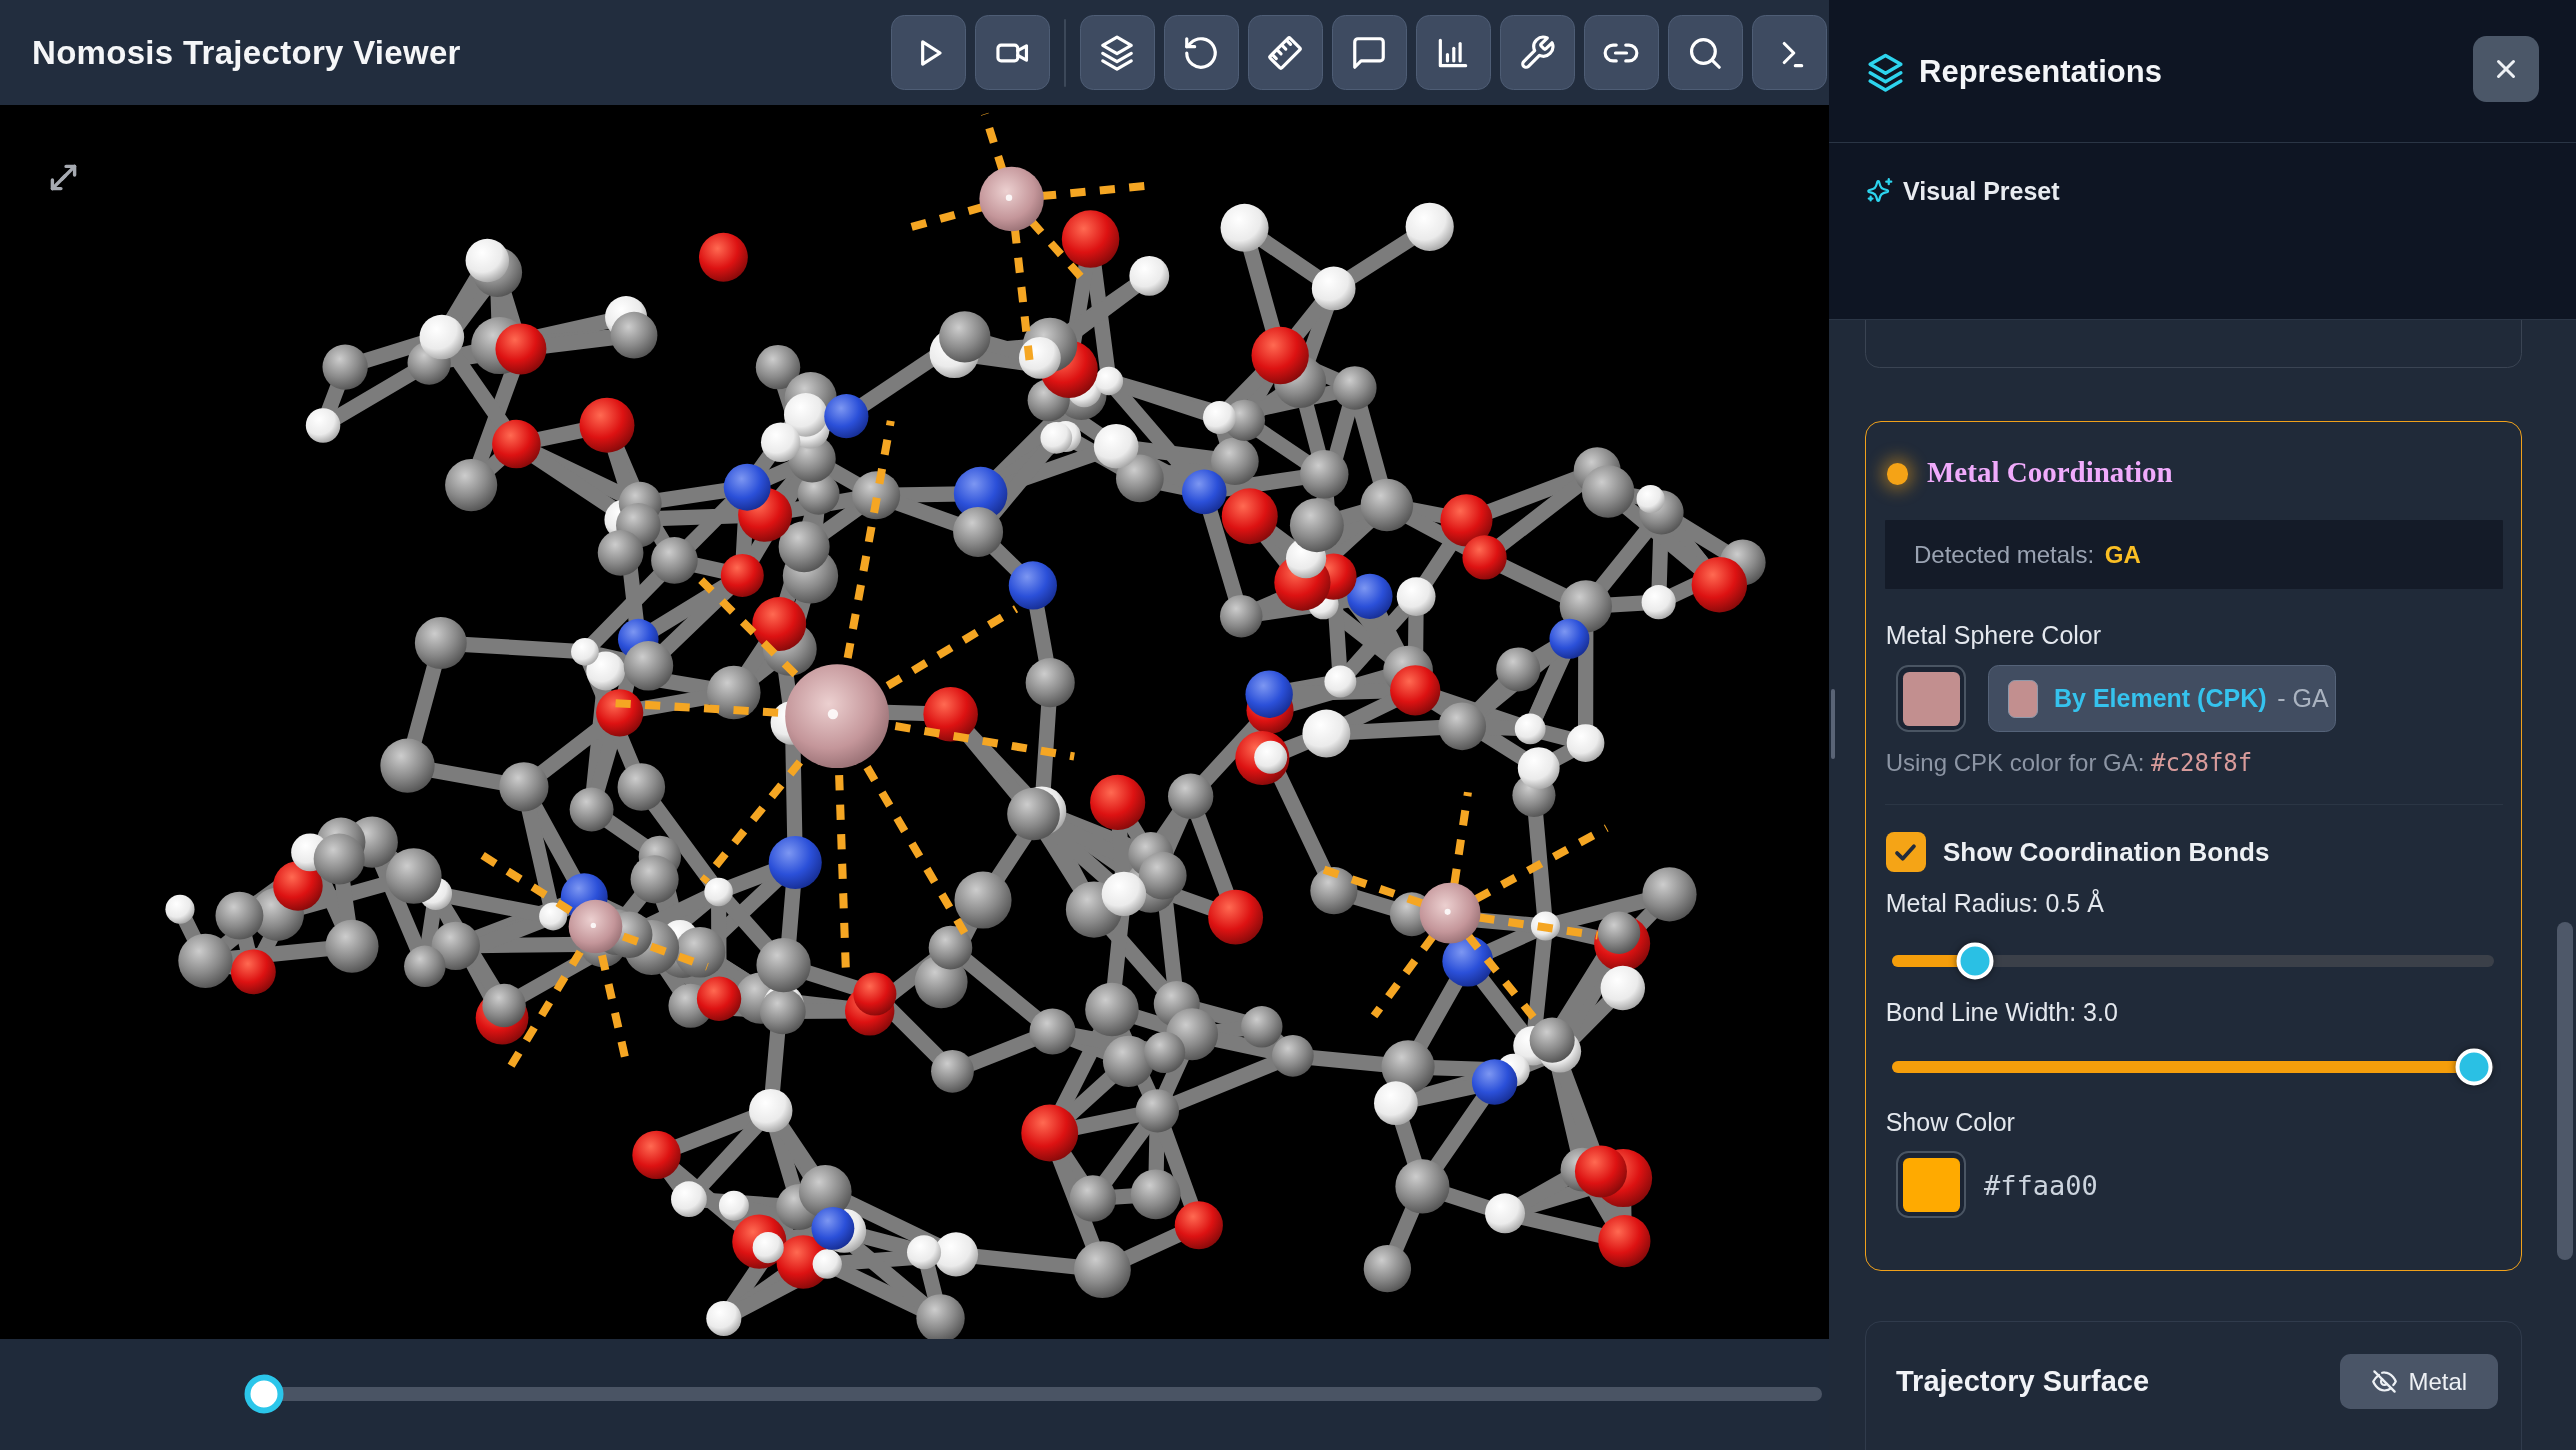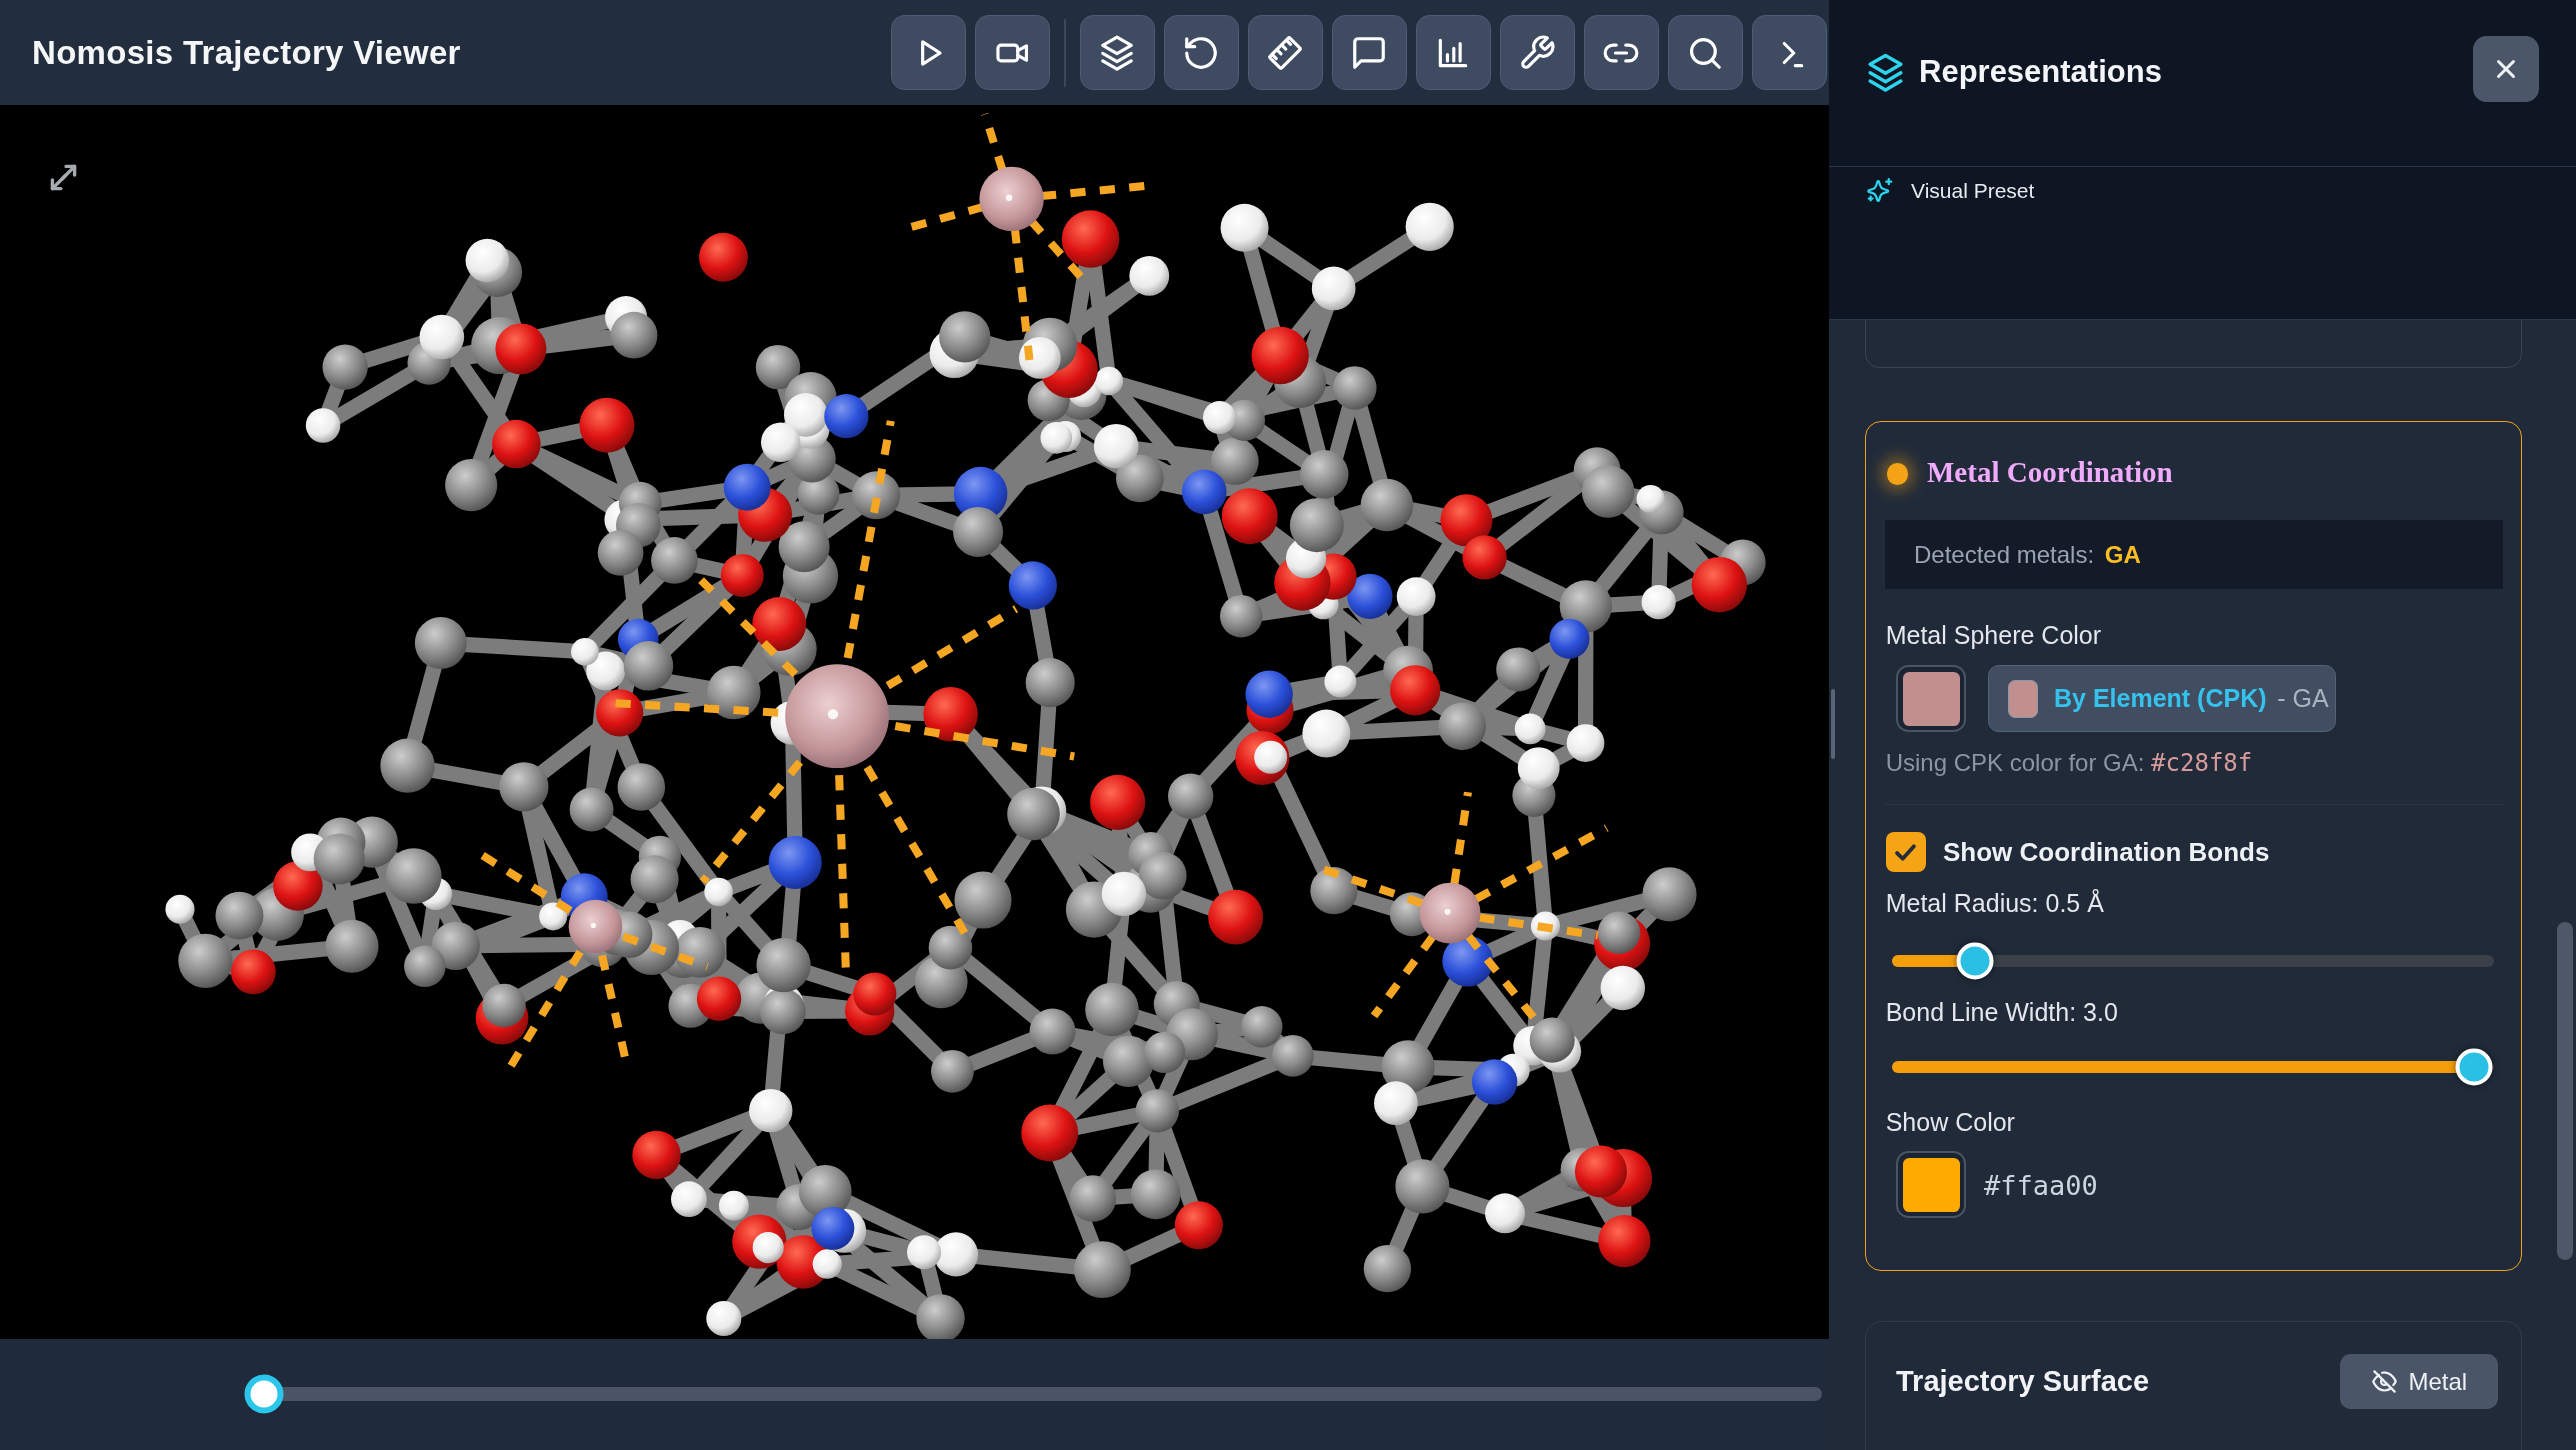--- a/index.html
+++ b/index.html
@@ -19,27 +19,27 @@
   #expand-icon{left:43px;top:52px;width:41px;height:41px;color:#b9bdc5;opacity:.9;}
   
   #bottombar{left:0;top:1339px;width:1829px;height:111px;background:#1f2a3a;}
   #frame-label{left:32px;top:0;height:111px;line-height:111px;font-size:28px;color:#e9ecf1;}
   #frame-slider{left:251px;top:48px;width:1571px;height:14.3px;background:#4a5464;border-radius:7.2px;}
   #frame-thumb{width:27px;height:27px;border-radius:50%;background:#fff;border:6.3px solid #2bc6ea;
                top:50%;left:0.85%;transform:translate(-50%,-50%);box-sizing:content-box;}
   
   #panel{left:1829px;top:0;width:747px;height:1450px;background:#202a39;z-index:6;}
   #panel-dark{left:0;top:0;width:747px;height:320px;background:#0e1523;border-bottom:0.9px solid #2b3646;box-sizing:border-box;}
-  #panel-header{left:0;top:0;width:747px;height:167px;border-bottom:0.9px solid #2a3545;box-sizing:border-box;}
+  #panel-header{left:0;top:0;width:747px;height:143px;border-bottom:0.9px solid #2a3545;box-sizing:border-box;}
   #panel-title{left:90px;top:0;height:143px;line-height:143px;font-size:31px;font-weight:700;color:#f3f5f8;}
   #panel-layers-icon{left:36px;top:52px;width:41px;height:41px;color:#2dd4ee;}
   #close-btn{left:644px;top:36px;width:66px;height:66px;border-radius:13.4px;background:#4b5768;
              display:flex;align-items:center;justify-content:center;color:#eef1f5;}
   #close-btn svg{width:30px;height:30px;}
-  #preset-row{left:36px;top:175px;height:32px;display:flex;align-items:center;gap:16px;color:#e8ebf0;font-size:21px;}
+  #preset-row{left:36px;top:175px;height:32px;display:flex;align-items:center;gap:8px;color:#e8ebf0;font-size:25px;font-weight:bold;}
   #preset-row svg{width:30px;height:30px;color:#2dd4ee;}
   #preset-select{left:36px;top:220px;width:670px;height:69px;background:#3c4759;border:0.9px solid #566377;
                  border-radius:9px;box-sizing:border-box;display:flex;align-items:center;color:#f2f4f7;font-size:27px;}
   #preset-select .val{margin-left:32px;}
   #preset-select svg{position:absolute;right:21.5px;top:21.5px;width:27px;height:27px;color:#c9d0da;}
   #scrollarea{left:0;top:320px;width:747px;height:1130px;overflow:hidden;}
   #partial-card{left:36px;top:-45px;width:657px;height:93px;border:1.8px solid #3a4453;border-radius:14.3px;box-sizing:border-box;}
   
   #metal-card{left:36px;top:101px;width:657px;height:850px;border:1.8px solid #f0a11b;border-radius:16px;box-sizing:border-box;}
   #mc-dot{left:20.6px;top:41px;width:21.5px;height:21.5px;border-radius:50%;background:#f5a316;box-shadow:0 0 16px 5.4px rgba(245,163,22,.45);}

